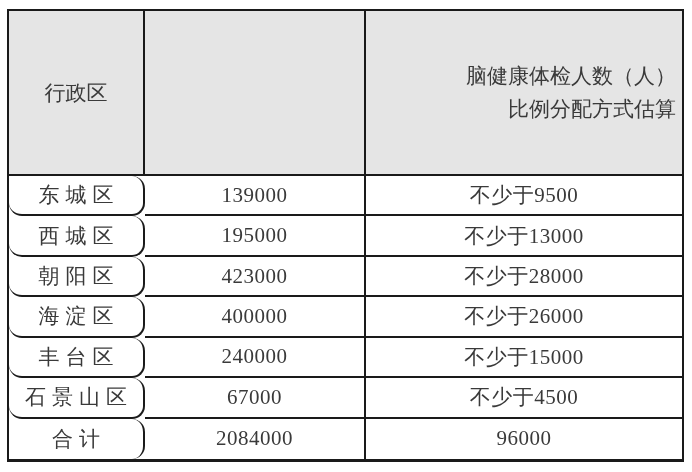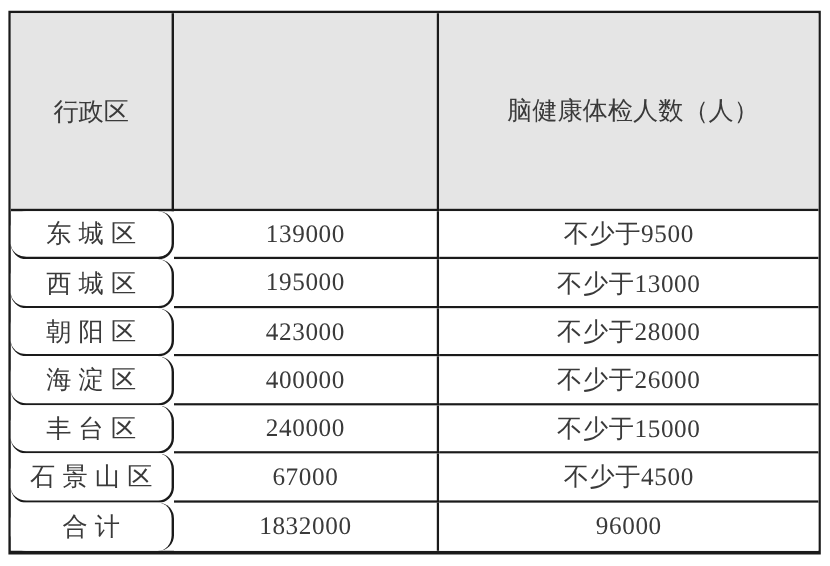--- a/index.html
+++ b/index.html
@@ -38,21 +38,21 @@
   .row.last .cell { border-bottom: none; }
 
   .cell.head { background: #e5e5e5; }
 
   .head.c2, .head.c3 {
     flex-direction: column;
     line-height: 33px;
   }
   .head.c2 { align-items: center; }
   .head.c3 {
-    align-items: center;
+    align-items: flex-end;
     justify-content: center;
     padding-left: 13px;
     padding-right: 6px;
     text-align: left;
   }
 
   .districtcell {
     letter-spacing: 6px;
     padding-left: 6px; 
     border-radius: 13px;
@@ -66,20 +66,21 @@
   <div class="tbl">
 
     <div class="row">
       <div class="cell head c1">
         <span>行政区</span>
       </div>
       <div class="cell head c2">
       </div>
       <div class="cell head c3">
         <div>脑健康体检人数（人）</div>
+        <div>比例分配方式估算</div>
       </div>
     </div>
 
     <div class="row">
       <div class="cell c1 districtcell">东城区</div>
       <div class="cell c2 numcell">139000</div>
       <div class="cell c3 quotacell">不少于9500</div>
     </div>
 
     <div class="row">
@@ -107,18 +108,18 @@
     </div>
 
     <div class="row">
       <div class="cell c1 districtcell">石景山区</div>
       <div class="cell c2 numcell">67000</div>
       <div class="cell c3 quotacell">不少于4500</div>
     </div>
 
     <div class="row last">
       <div class="cell c1 districtcell">合计</div>
-      <div class="cell c2 numcell">1832000</div>
+      <div class="cell c2 numcell">2084000</div>
       <div class="cell c3 quotacell">96000</div>
     </div>
 
   </div>
 </div>
 
 </body></html>

